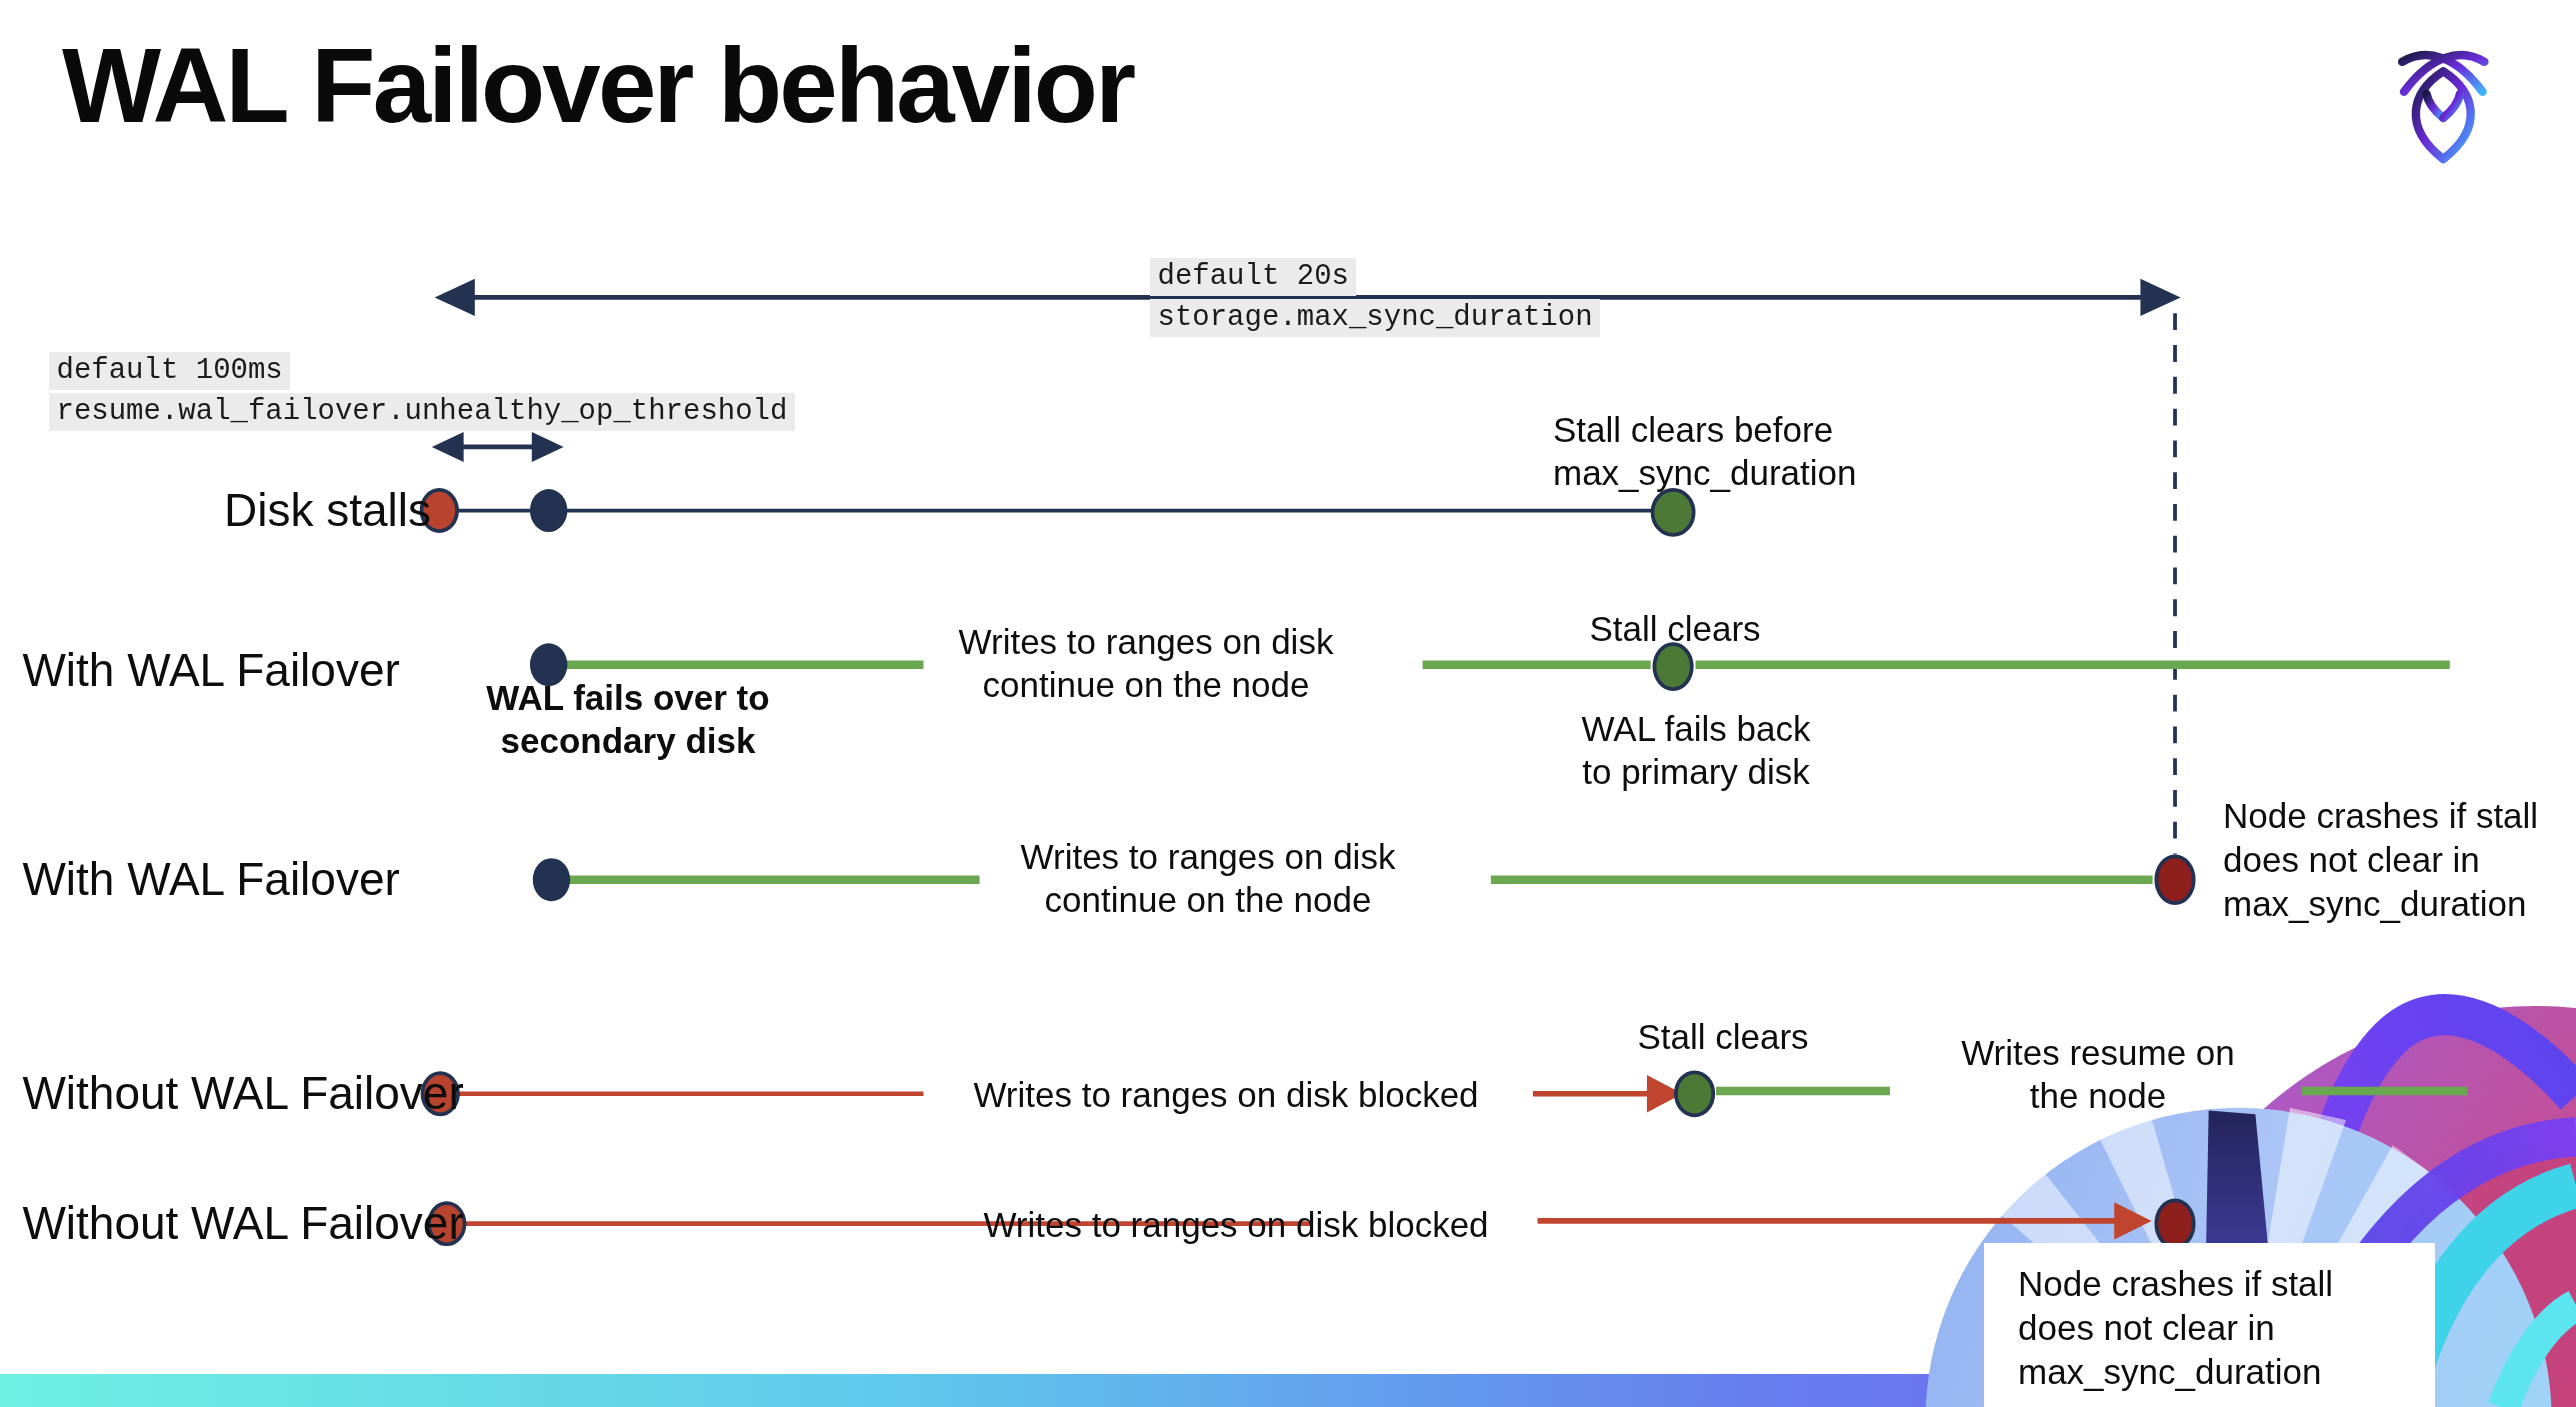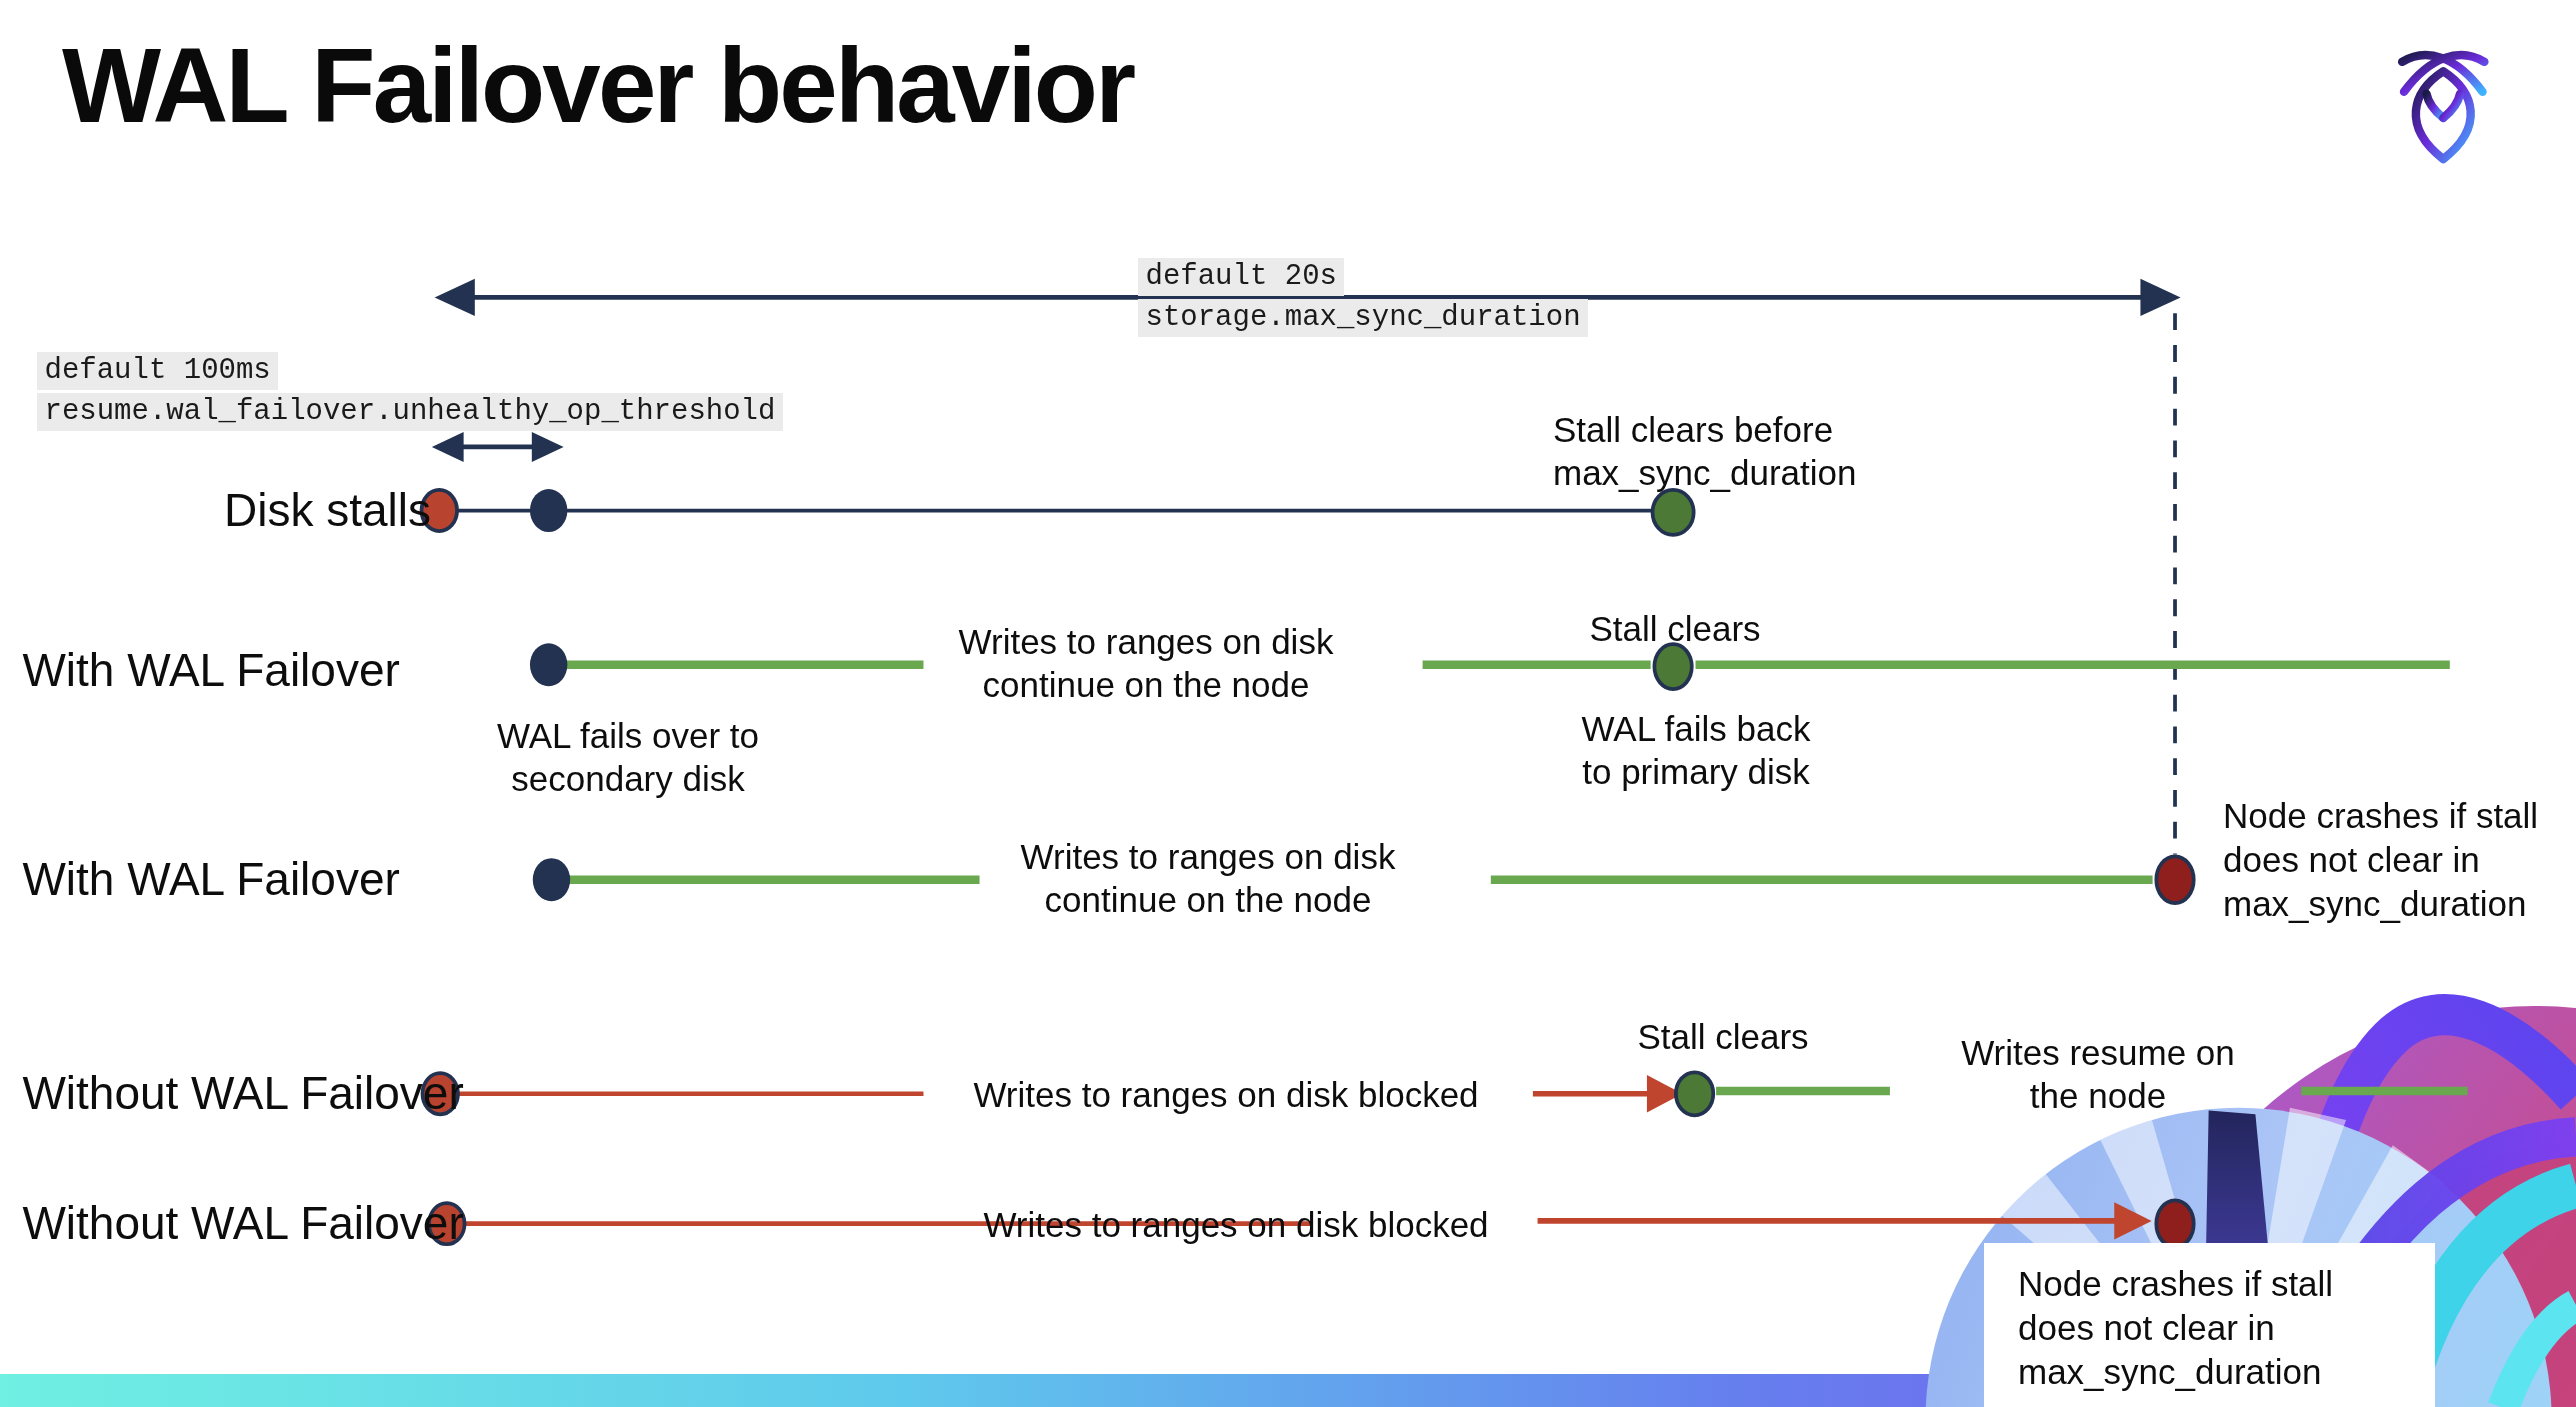--- a/index.html
+++ b/index.html
@@ -9,21 +9,21 @@
   }
   .title {
     position:absolute; left:62px; top:26px; margin:0;
     font-size:105px; font-weight:800; letter-spacing:-2.8px; color:#0a0a0a;
     font-family:"Liberation Sans", sans-serif;
   }
   svg.layer { position:absolute; left:0; top:0; width:2576px; height:1408px; pointer-events:none; }
   .t { position:absolute; font-size:35px; line-height:43px; white-space:nowrap; color:#0d0d0d; }
   .center { transform:translateX(-50%); text-align:center; }
   .row-label { font-size:46px; }
-  .cfg { position:absolute; }
+  .cfg { position:absolute;margin-left:12px; }
   .cfg .mono-line {
     display:block; margin-bottom:2.8px;
   }
   .cfg .mono-line span {
     display:inline-block; background:#ebebeb; color:#1a1a1a;
     font-family:"Liberation Mono", monospace; font-size:29px; line-height:38px; padding:0 7.5px;
   }
   .crash-box {
     position:absolute; left:1984px; top:1243px; width:451px; height:165px;
     background:#ffffff; z-index:4;
@@ -185,21 +185,21 @@
 
     <div class="t center" style="left:1146px; top:620px;">
       <div>Writes to ranges on disk</div>
       <div>continue on the node</div>
     </div>
     <div class="t center" style="left:1675px; top:607px;">Stall clears</div>
     <div class="t center" style="left:1696px; top:707px;">
       <div>WAL fails  back</div>
       <div>to primary disk</div>
     </div>
-    <div class="t center" style="left:628px; top:714px;">
+    <div class="t center" style="left:628px; top:676px;font-weight:bold;">
       <div>WAL fails over to</div>
       <div>secondary disk</div>
     </div>
 
     <div class="t center" style="left:1208px; top:835px;">
       <div>Writes to ranges on disk</div>
       <div>continue on the node</div>
     </div>
     <div class="t lh47" style="left:2223px; top:794px;">
       <div>Node crashes if stall</div>

